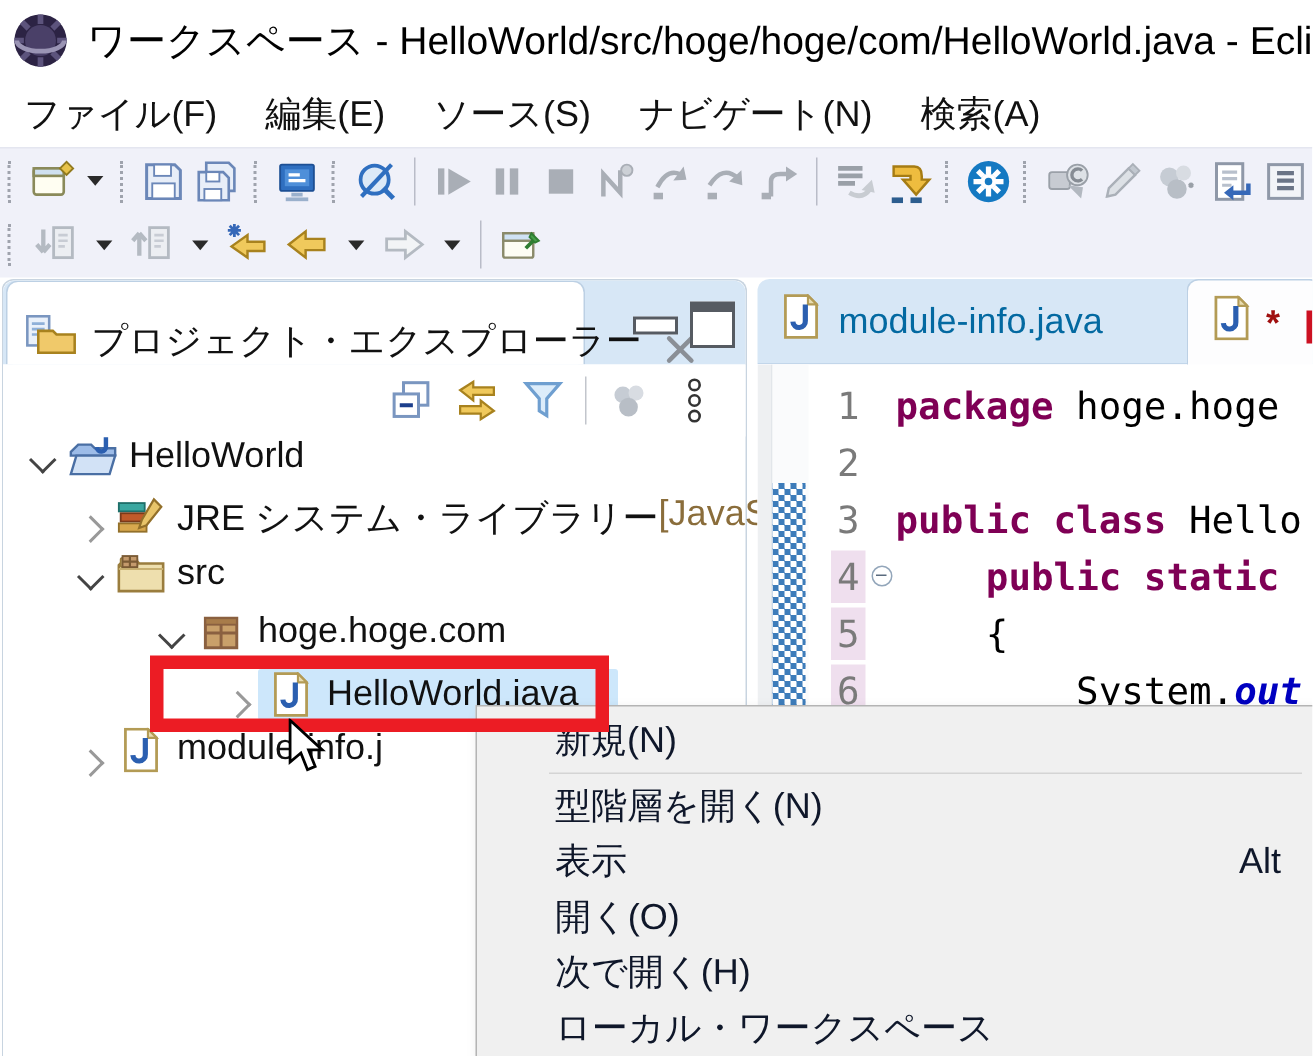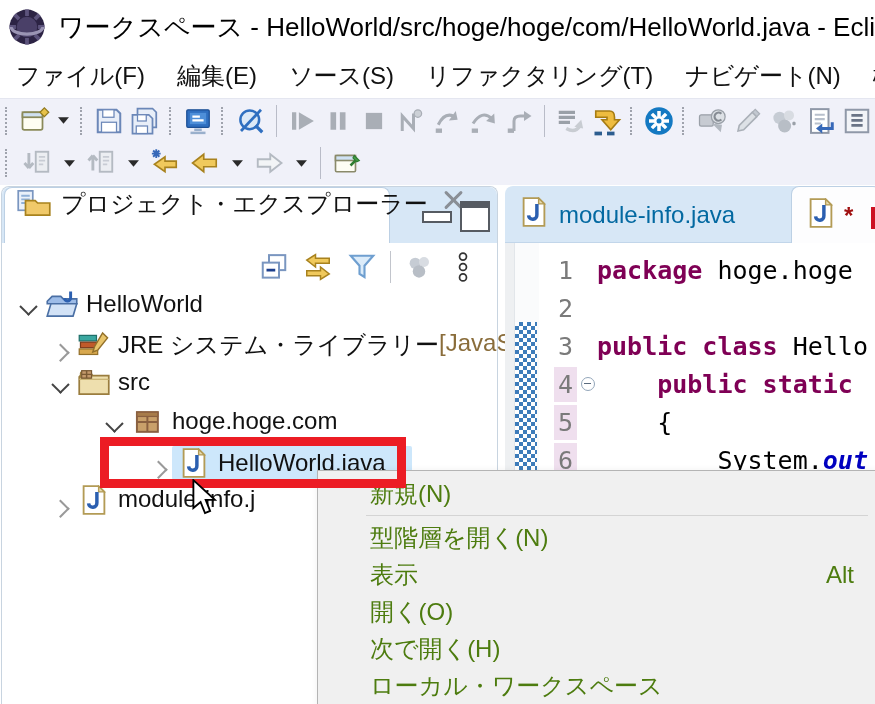--- a/index.html
+++ b/index.html
@@ -24,21 +24,21 @@
   .tbtn.dd svg{width:13px;height:9px;}
   .grip{width:5px;height:28px;border-left:2px dotted #9fa3ad;margin:0 5px;}
   .sep{width:1px;height:32px;background:#b9bcc8;margin:0 7px;}
   
   .explorer{position:absolute;left:1px;top:186px;width:495px;height:518px;background:#fff;
             border:1px solid #c8d4e0;border-bottom:none;border-radius:8px 8px 0 0;}
   .exp-head{position:absolute;left:0;top:0;width:100%;height:56px;background:#d7e7f6;
             border-radius:8px 8px 0 0;}
   .exp-tab{position:absolute;left:2px;top:0;width:386px;height:56px;background:#fff;
            border:1px solid #bcd0e4;border-bottom:none;border-radius:8px 8px 0 0;
-           display:flex;align-items:flex-start;box-sizing:border-box;}
+           display:flex;align-items:flex-end;box-sizing:border-box;}
   .exp-tab .ticon svg{width:34px;height:30px;margin-left:12px;}
   .exp-title{font-size:24px;margin-left:10px;white-space:nowrap;}
   .xicon{position:relative;width:22px;height:22px;margin-left:14px;}
   .xicon::before,.xicon::after{content:"";position:absolute;left:10px;top:0;width:3px;height:24px;
       background:#8a8f96;border-radius:2px;}
   .xicon::before{transform:rotate(45deg);}  .xicon::after{transform:rotate(-45deg);}
   .btn-min{position:absolute;left:420px;top:24px;width:26px;height:8px;border:2px solid #565b62;background:#fff;}
   .btn-max{position:absolute;left:458px;top:14px;width:26px;height:22px;border:2px solid #565b62;
            border-top:7px solid #565b62;background:#fff;}
   .viewbar{position:absolute;left:0;top:56px;width:100%;height:48px;background:#fff;
@@ -84,21 +84,21 @@
             border-radius:50%;background:#fff;box-sizing:border-box;}
   .foldmark::after{content:"";position:absolute;left:2px;top:4.6px;width:7px;height:1.8px;background:#5a6b7e;}
   .codetxt{position:absolute;left:92px;}
   .tok-kw{color:#7f0055;font-weight:bold;}
   .tok-pl{color:#000;}
   .tok-field{color:#0000c0;font-weight:bold;font-style:italic;}
   
   .cmenu{position:absolute;left:317px;top:470px;width:560px;height:236px;background:#f0f0f0;
          border:1px solid #b4b4b4;box-shadow:5px 5px 10px rgba(0,0,0,.18);z-index:40;
          padding-top:4px;box-sizing:border-box;}
-  .citem{position:relative;height:37px;line-height:37px;padding-left:52px;font-size:24px;color:#4d7c0f;
+  .citem{position:relative;height:37px;line-height:37px;padding-left:52px;font-size:24px;color:#0f172a;
          white-space:nowrap;}
   .csep{height:1px;background:#d4d4d4;margin:3px 8px 3px 48px;}
   .cshort{position:absolute;left:508px;top:0;}
   
   .redbox{position:absolute;left:100px;top:437px;width:288px;height:33px;border:9px solid #ec1c24;z-index:50;}
   .edgemark{position:absolute;left:871px;top:207px;width:4px;height:22px;background:#cc1122;z-index:45;}
   .cursor{position:absolute;left:192px;top:479px;z-index:60;}
 </style>
 </head>
 <body>
@@ -116,21 +116,20 @@
         <path d="M2 12a10 4.5 0 0 0 20 0" fill="none" stroke="#9a94b4" stroke-width="2"></path>
         </svg>
     </span>
     <span class="title-text">ワークスペース - HelloWorld/src/hoge/hoge/com/HelloWorld.java - Eclip</span>
   </div>
 
   <div class="menubar">
       <span class="mitem">ファイル(F)</span>
       <span class="mitem">編集(E)</span>
       <span class="mitem">ソース(S)</span>
-      <span class="mitem">リファクタリング(T)</span>
       <span class="mitem">ナビゲート(N)</span>
       <span class="mitem">検索(A)</span>
     </div>
 
   <div class="tb tb1">
       <div class="grip"></div>
       <span class="tbtn">
         <svg viewBox="0 0 24 24">
           <rect x="2" y="5" width="16" height="14" rx="1.5" fill="#fffef2" stroke="#8a8a5a" stroke-width="1.4"></rect>
           <rect x="2" y="5" width="16" height="4" fill="#cfe0f0" stroke="#8a8a5a" stroke-width="1.4"></rect>

